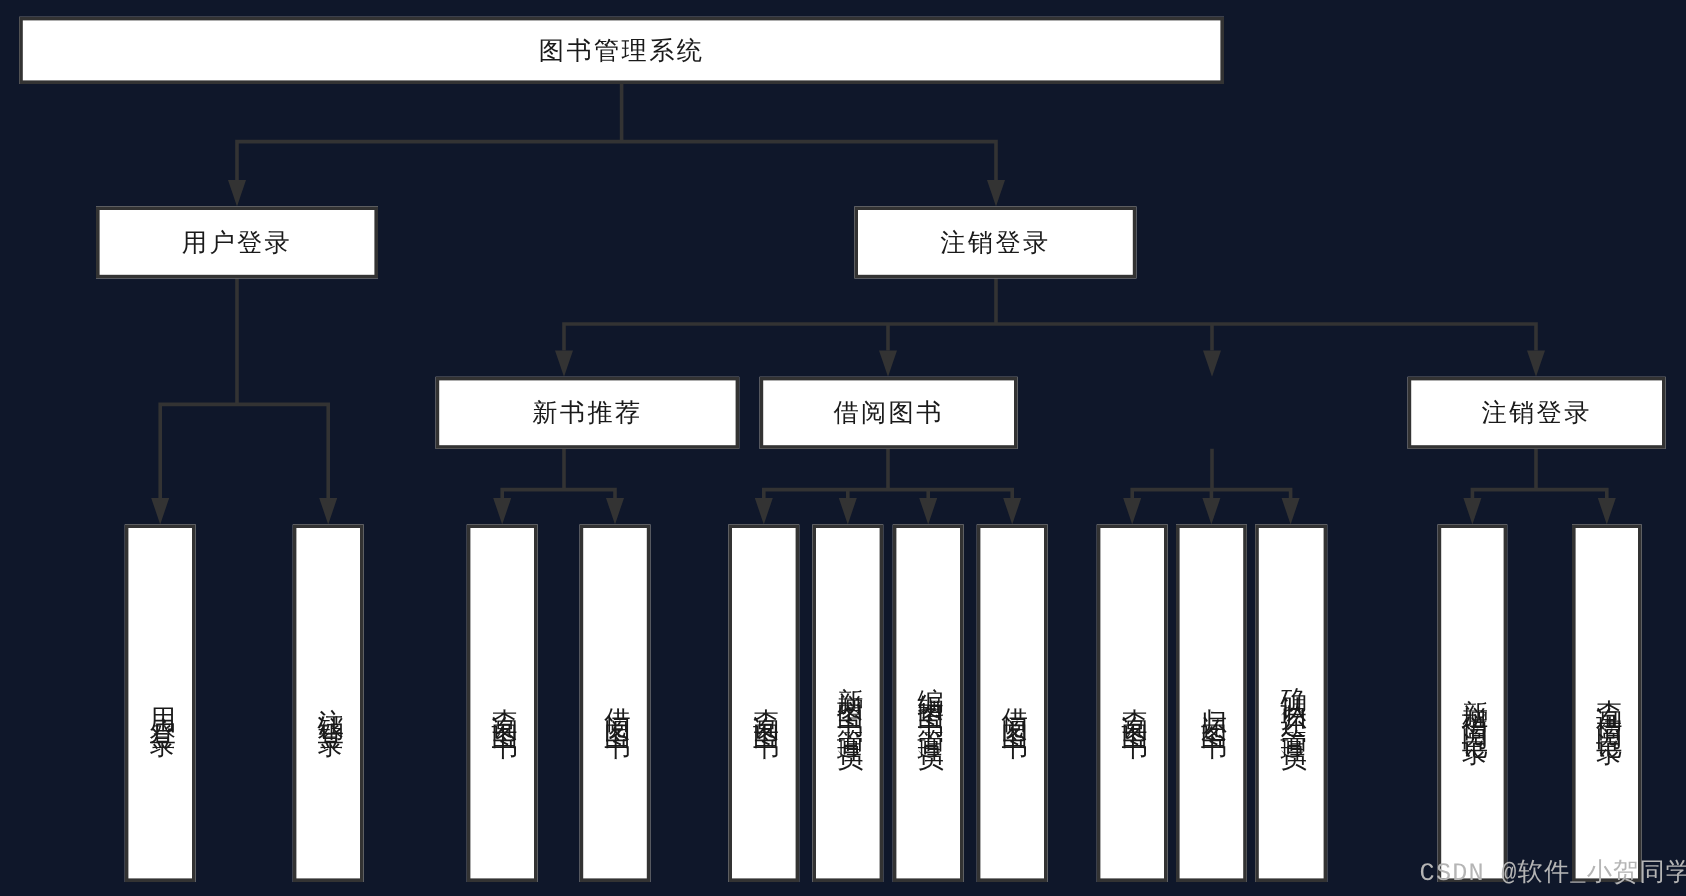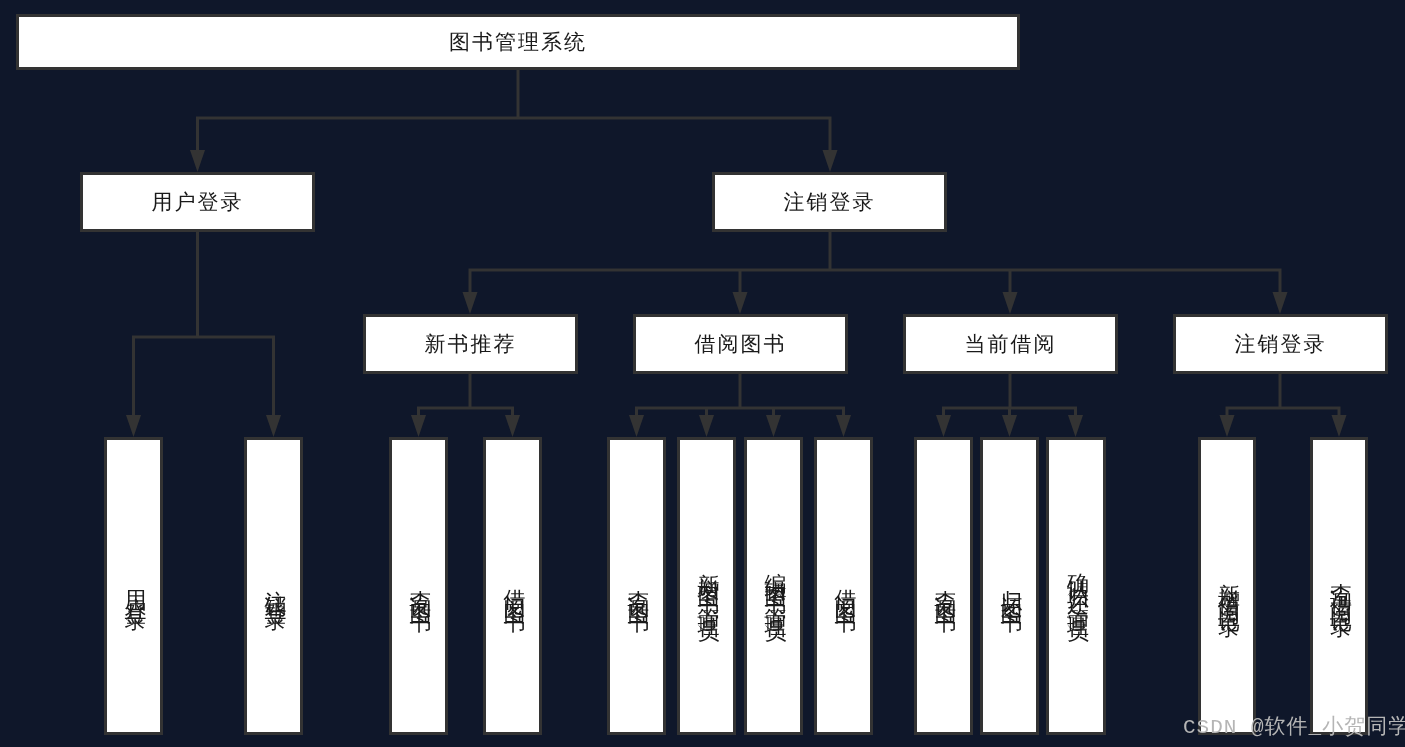--- a/index.html
+++ b/index.html
@@ -66,28 +66,25 @@
     <span class="h-label">图书管理系统</span>
   </div>
 
   <div class="node" style="left:80px;top:172px;width:235px;height:60px">
     <span class="h-label">用户登录</span>
   </div>
   <div class="node" style="left:712px;top:172px;width:235px;height:60px">
     <span class="h-label">注销登录</span>
   </div>
 
-  <div class="node" style="left:363px;top:314px;width:215px;height:60px">
+  <div class="node" style="left:363px;top:314px;width:253px;height:60px">
     <span class="h-label">新书推荐</span>
   </div>
   <div class="node" style="left:633px;top:314px;width:215px;height:60px">
     <span class="h-label">借阅图书</span>
-  </div>
-  <div class="node" style="left:903px;top:314px;width:215px;height:60px">
-    <span class="h-label">当前借阅</span>
   </div>
   <div class="node" style="left:1173px;top:314px;width:215px;height:60px">
     <span class="h-label">注销登录</span>
   </div>
 
   <div class="node leaf" style="left:104px;top:437px;width:59px;height:298px">
     <span class="v-label">用户登录</span>
   </div>
   <div class="node leaf" style="left:244px;top:437px;width:59px;height:298px">
     <span class="v-label">注销登录</span>

